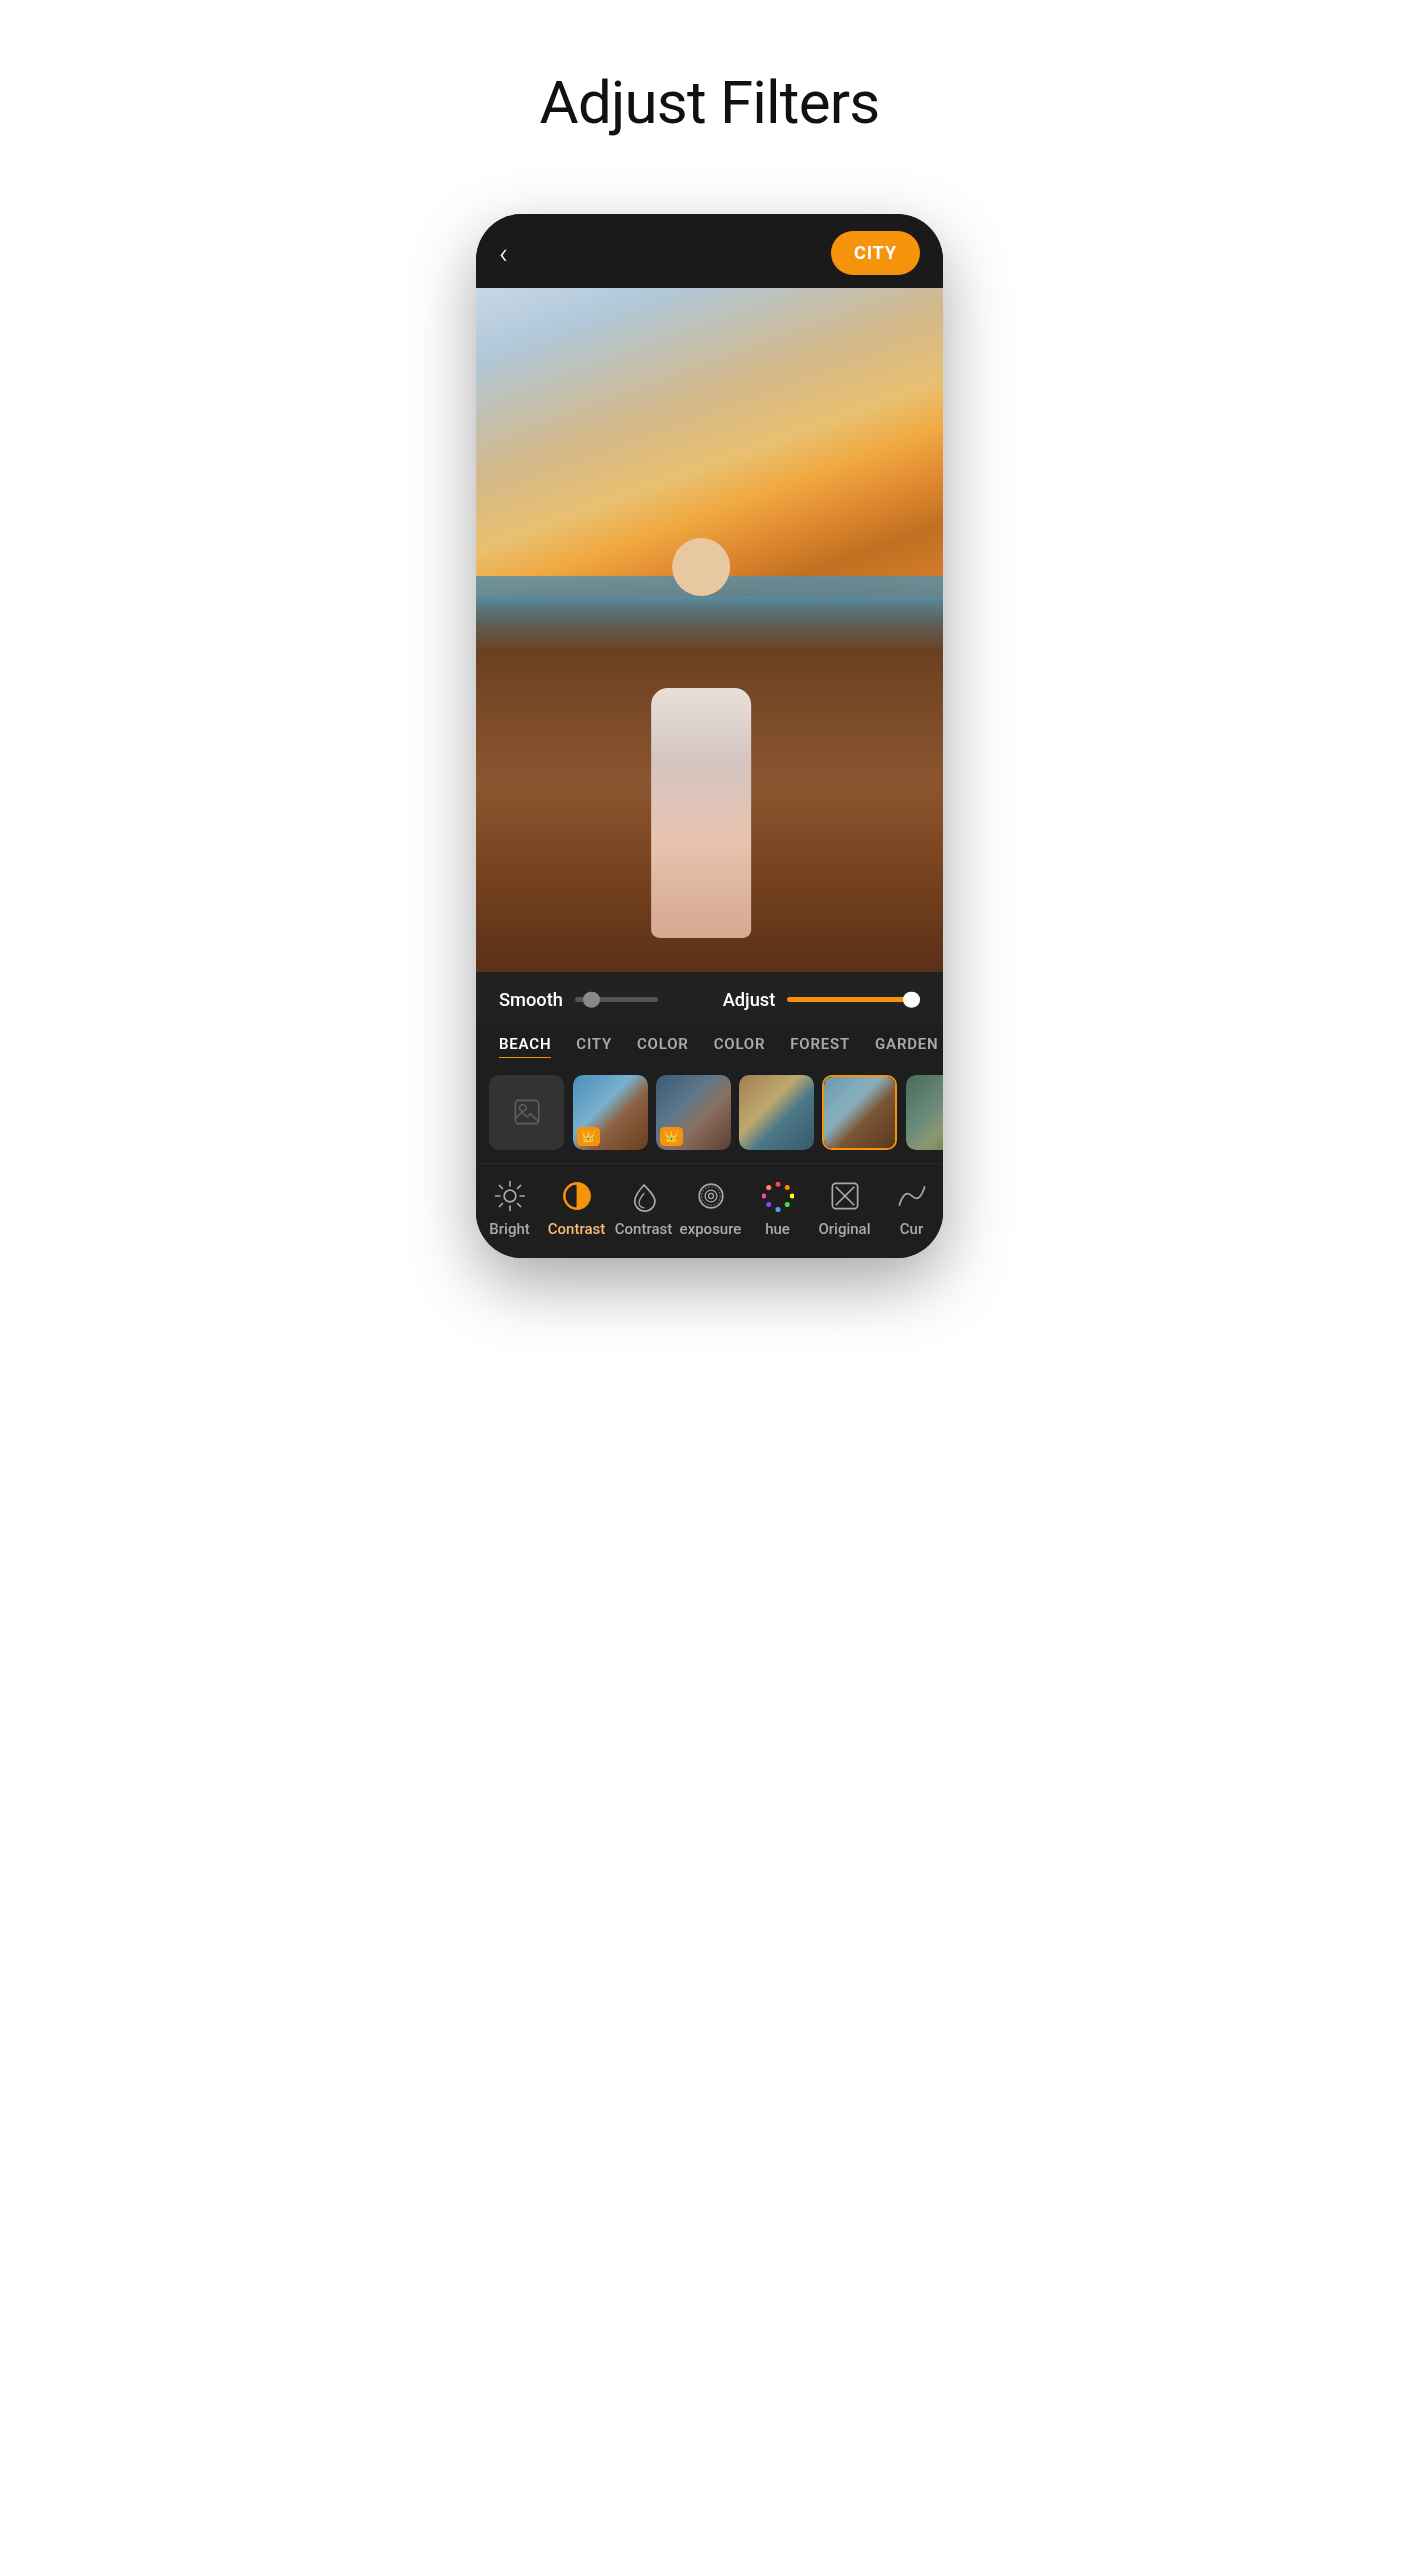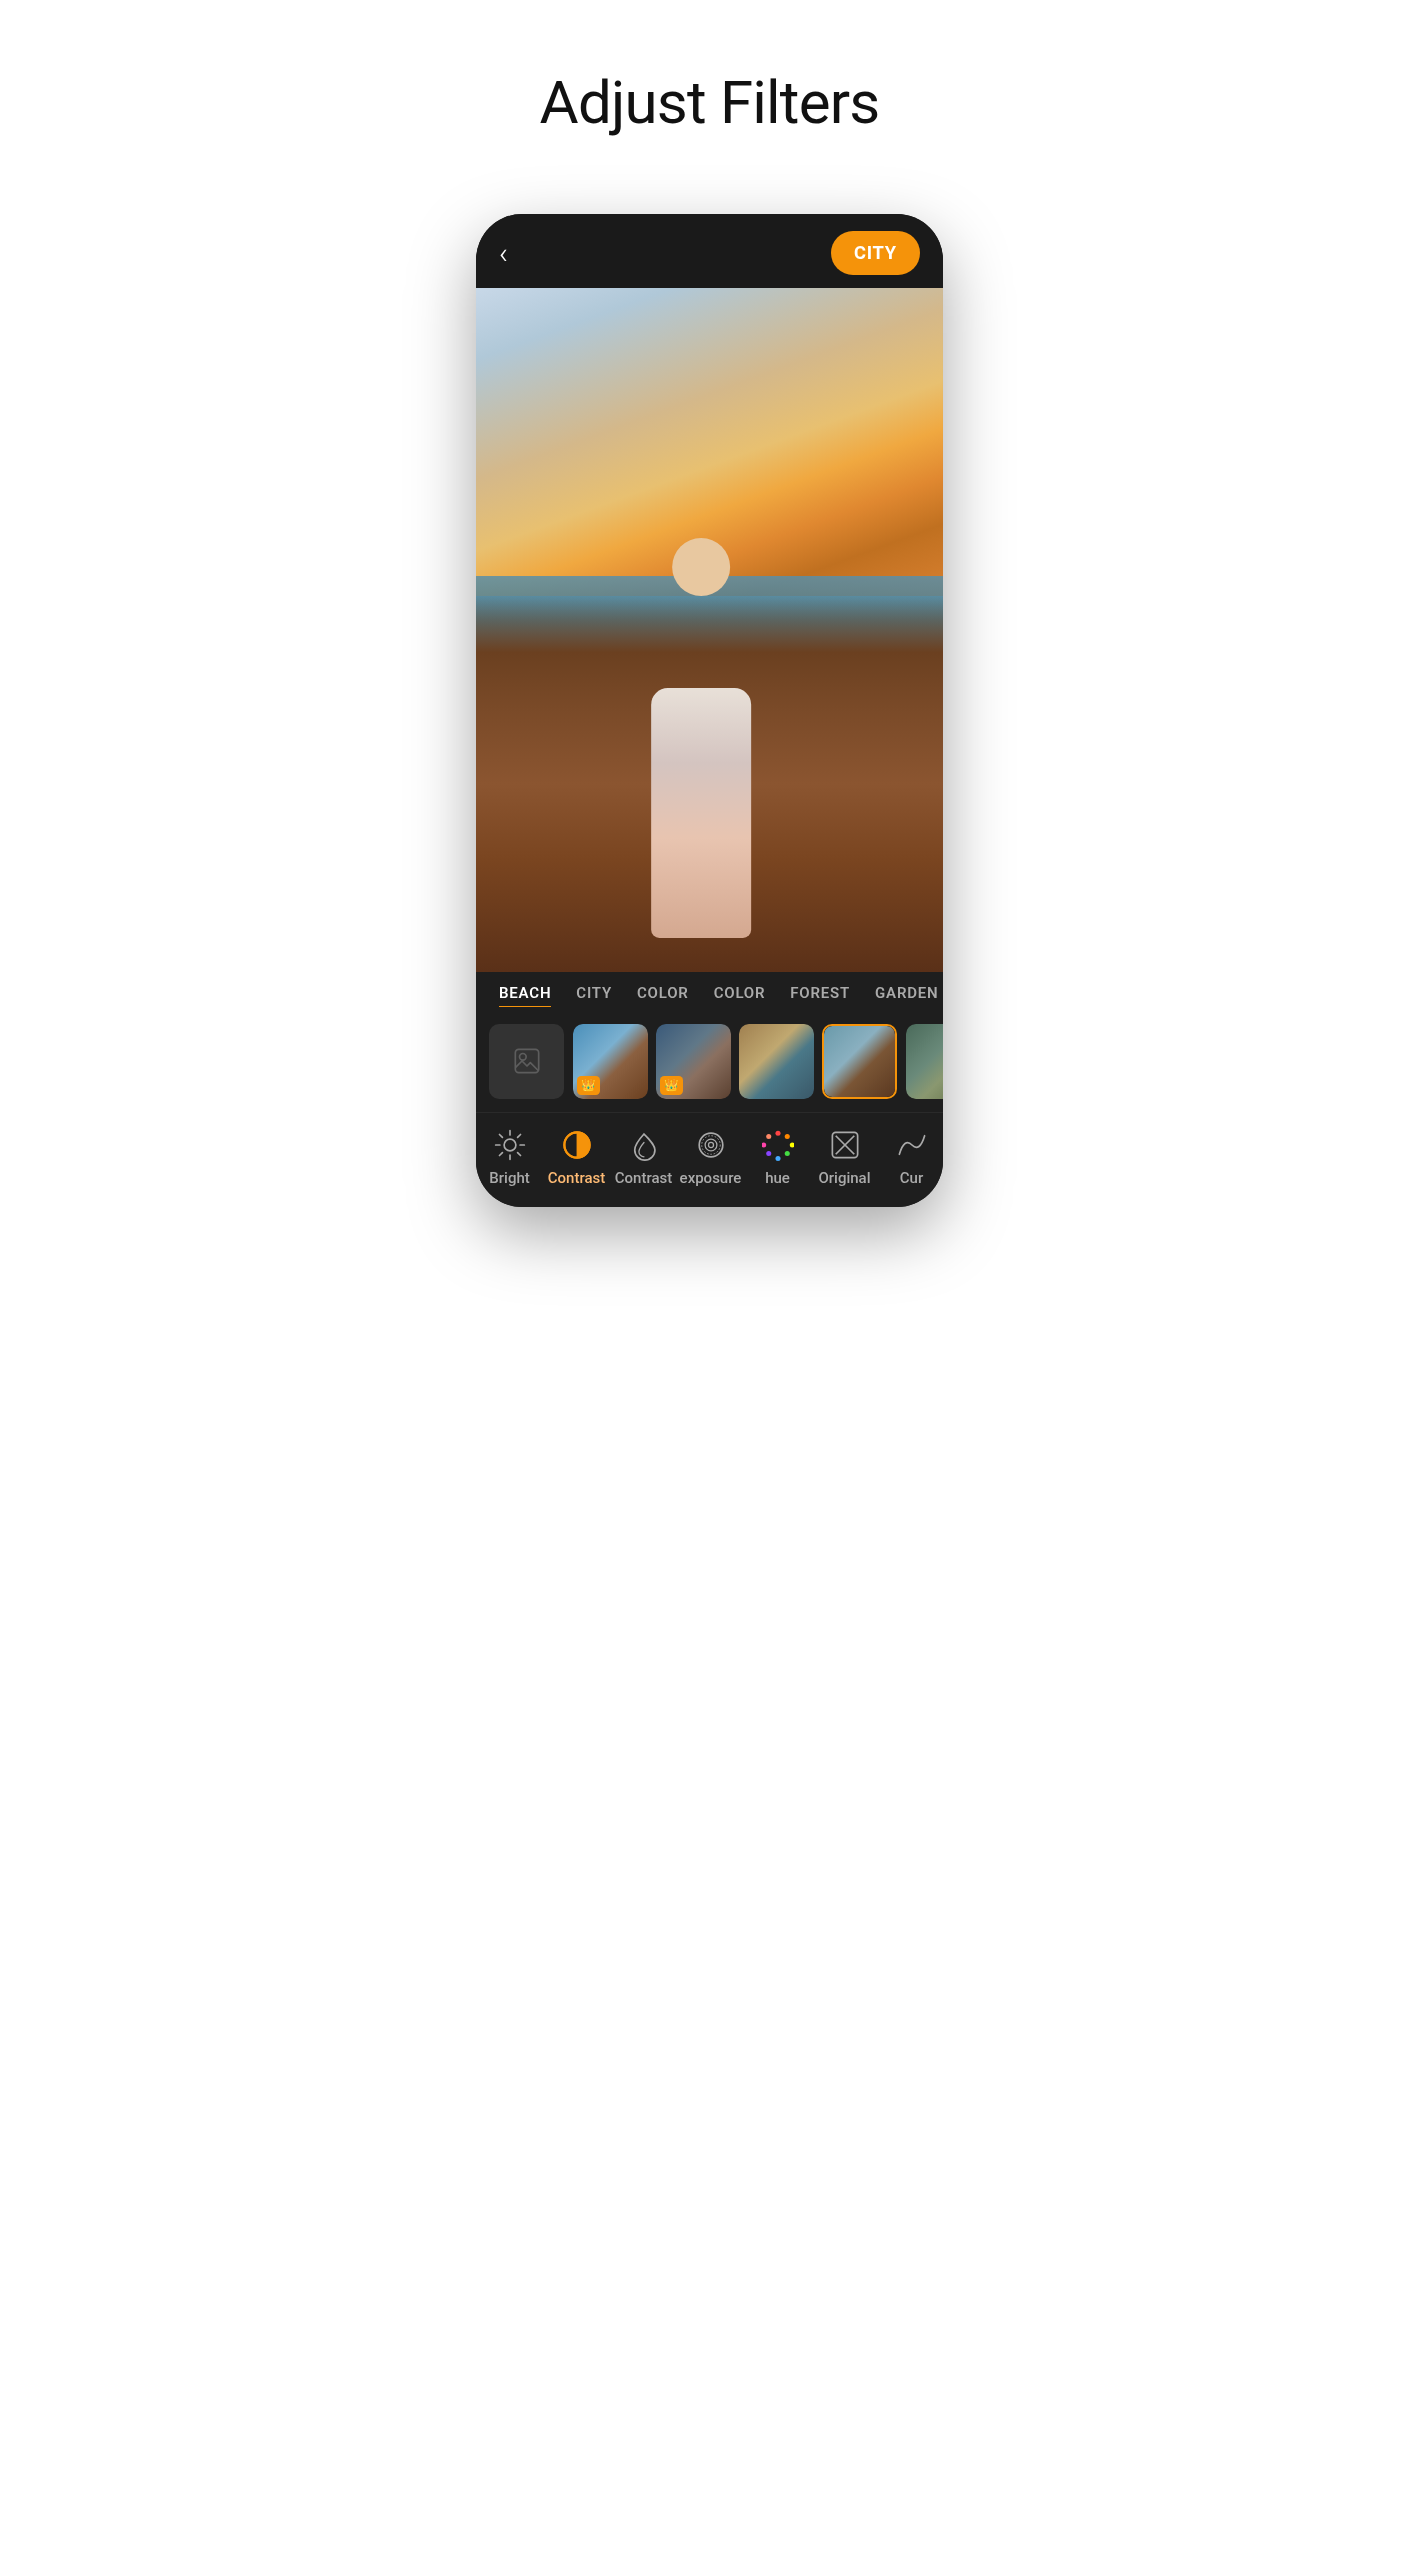--- a/index.html
+++ b/index.html
@@ -342,20 +342,34 @@
     <div class="sky-layer"></div>
     <div class="water-layer"></div>
     <div class="dock-layer"></div>
 
     <div class="person">
       <div class="person-head"></div>
       <div class="person-body"></div>
     </div>
   </div>
 
+  <div class="smooth-adjust-bar">
+    <div class="smooth-section">
+      <span class="smooth-label">Smooth</span>
+      <div class="smooth-slider">
+        <div class="smooth-thumb"></div>
+      </div>
+    </div>
+    <div class="adjust-section">
+      <span class="adjust-label">Adjust</span>
+      <div class="adjust-slider">
+        <div class="adjust-thumb"></div>
+      </div>
+    </div>
+  </div>
 
   <div class="filter-tabs">
     <div class="filter-tab active">BEACH</div>
     <div class="filter-tab">CITY</div>
     <div class="filter-tab">COLOR</div>
     <div class="filter-tab">COLOR</div>
     <div class="filter-tab">FOREST</div>
     <div class="filter-tab">GARDEN</div>
   </div>
 

